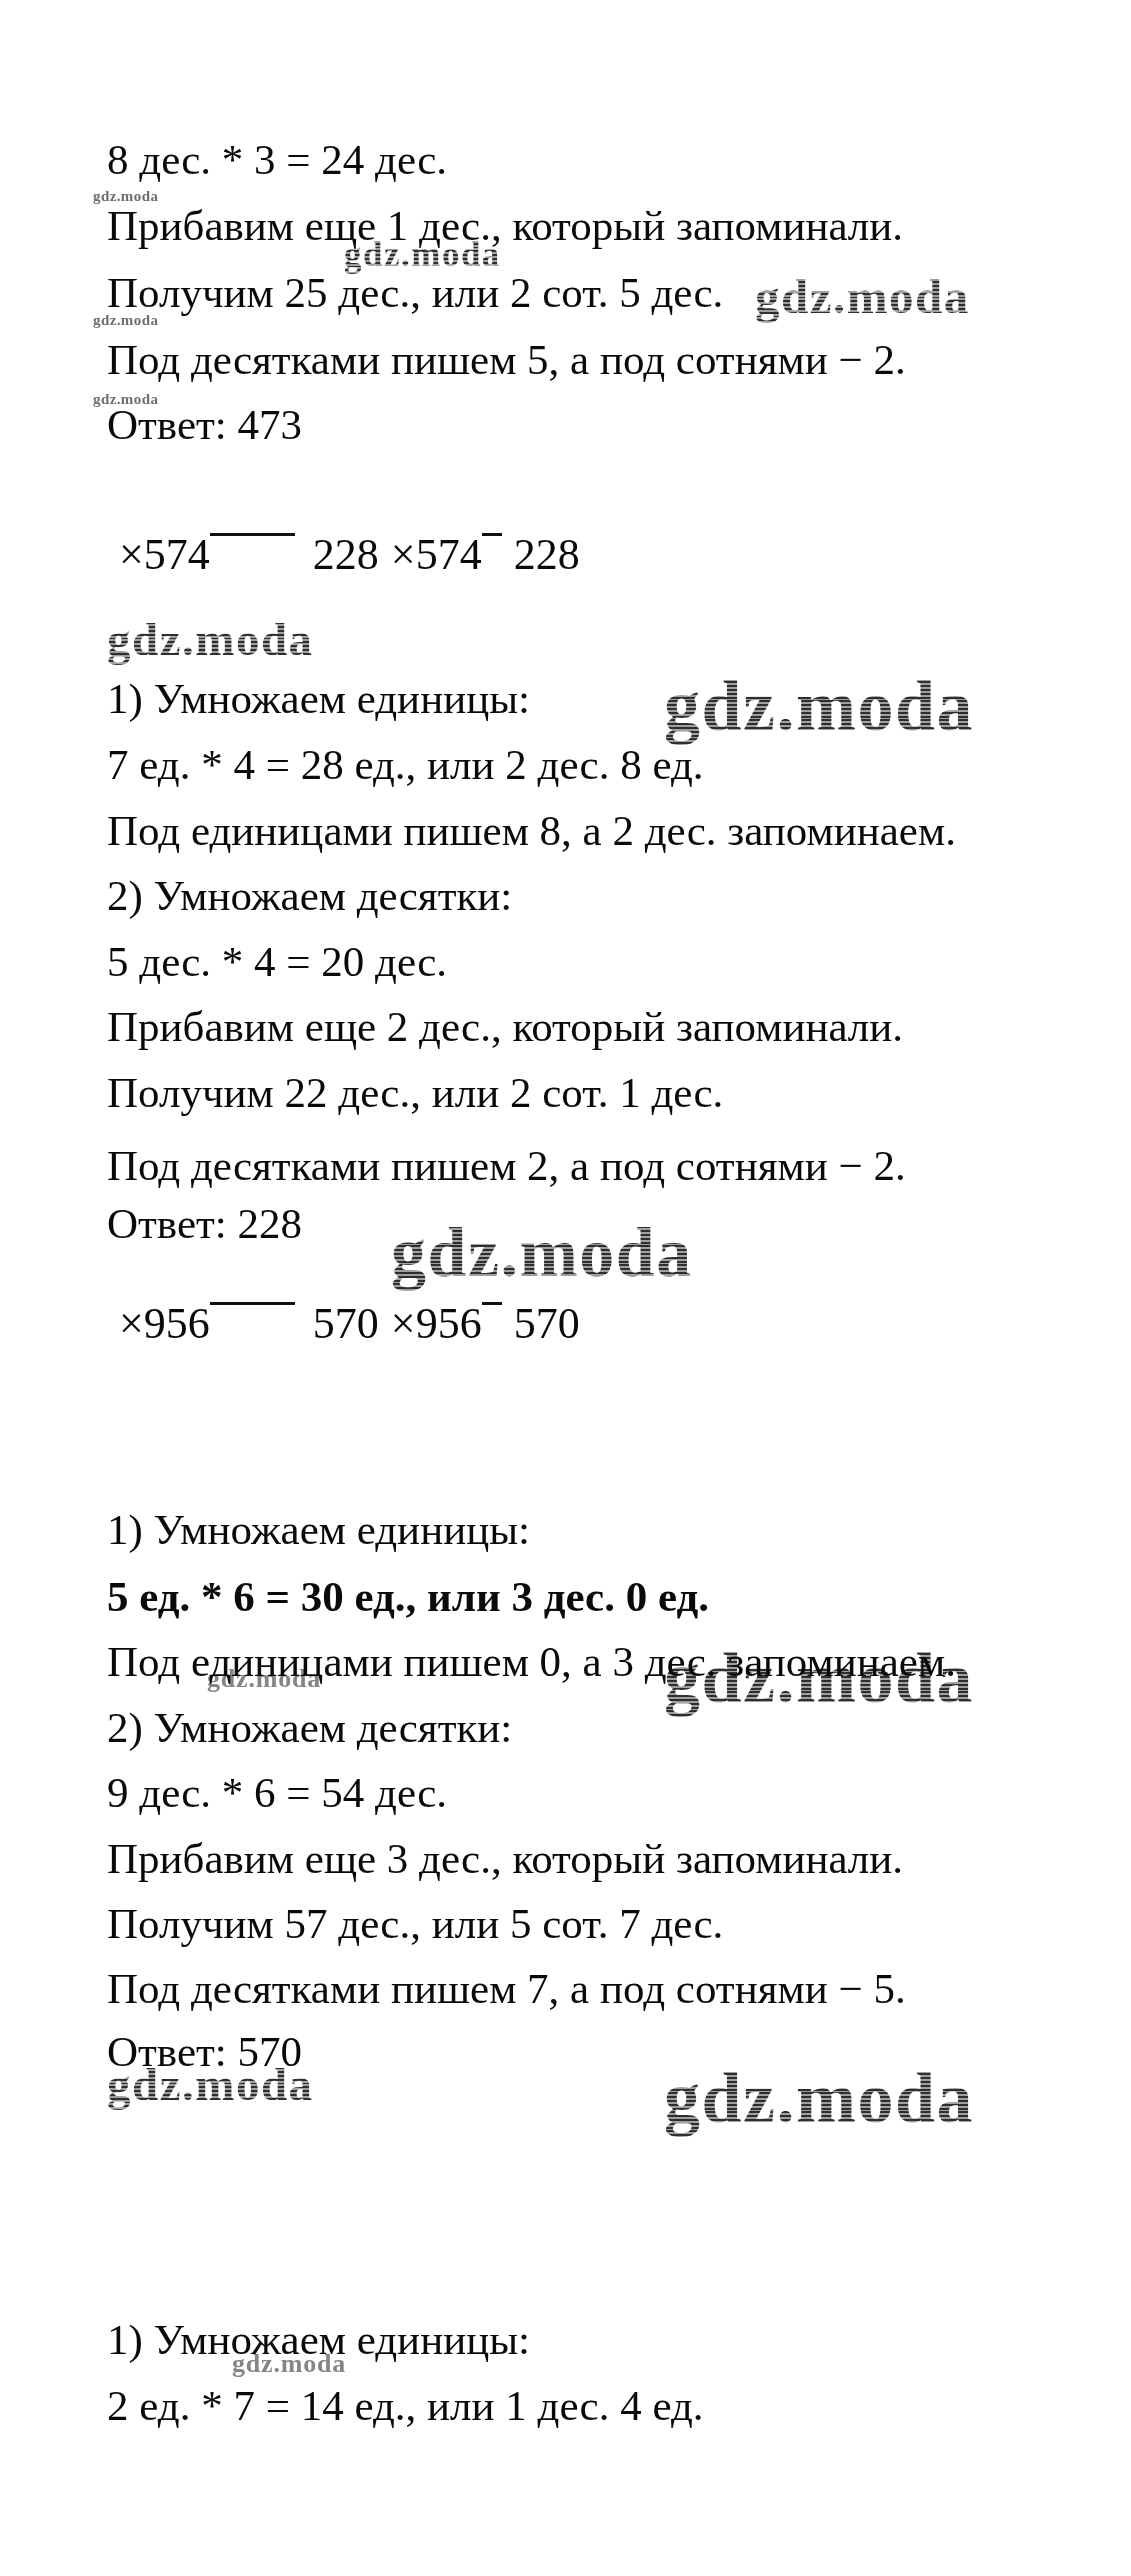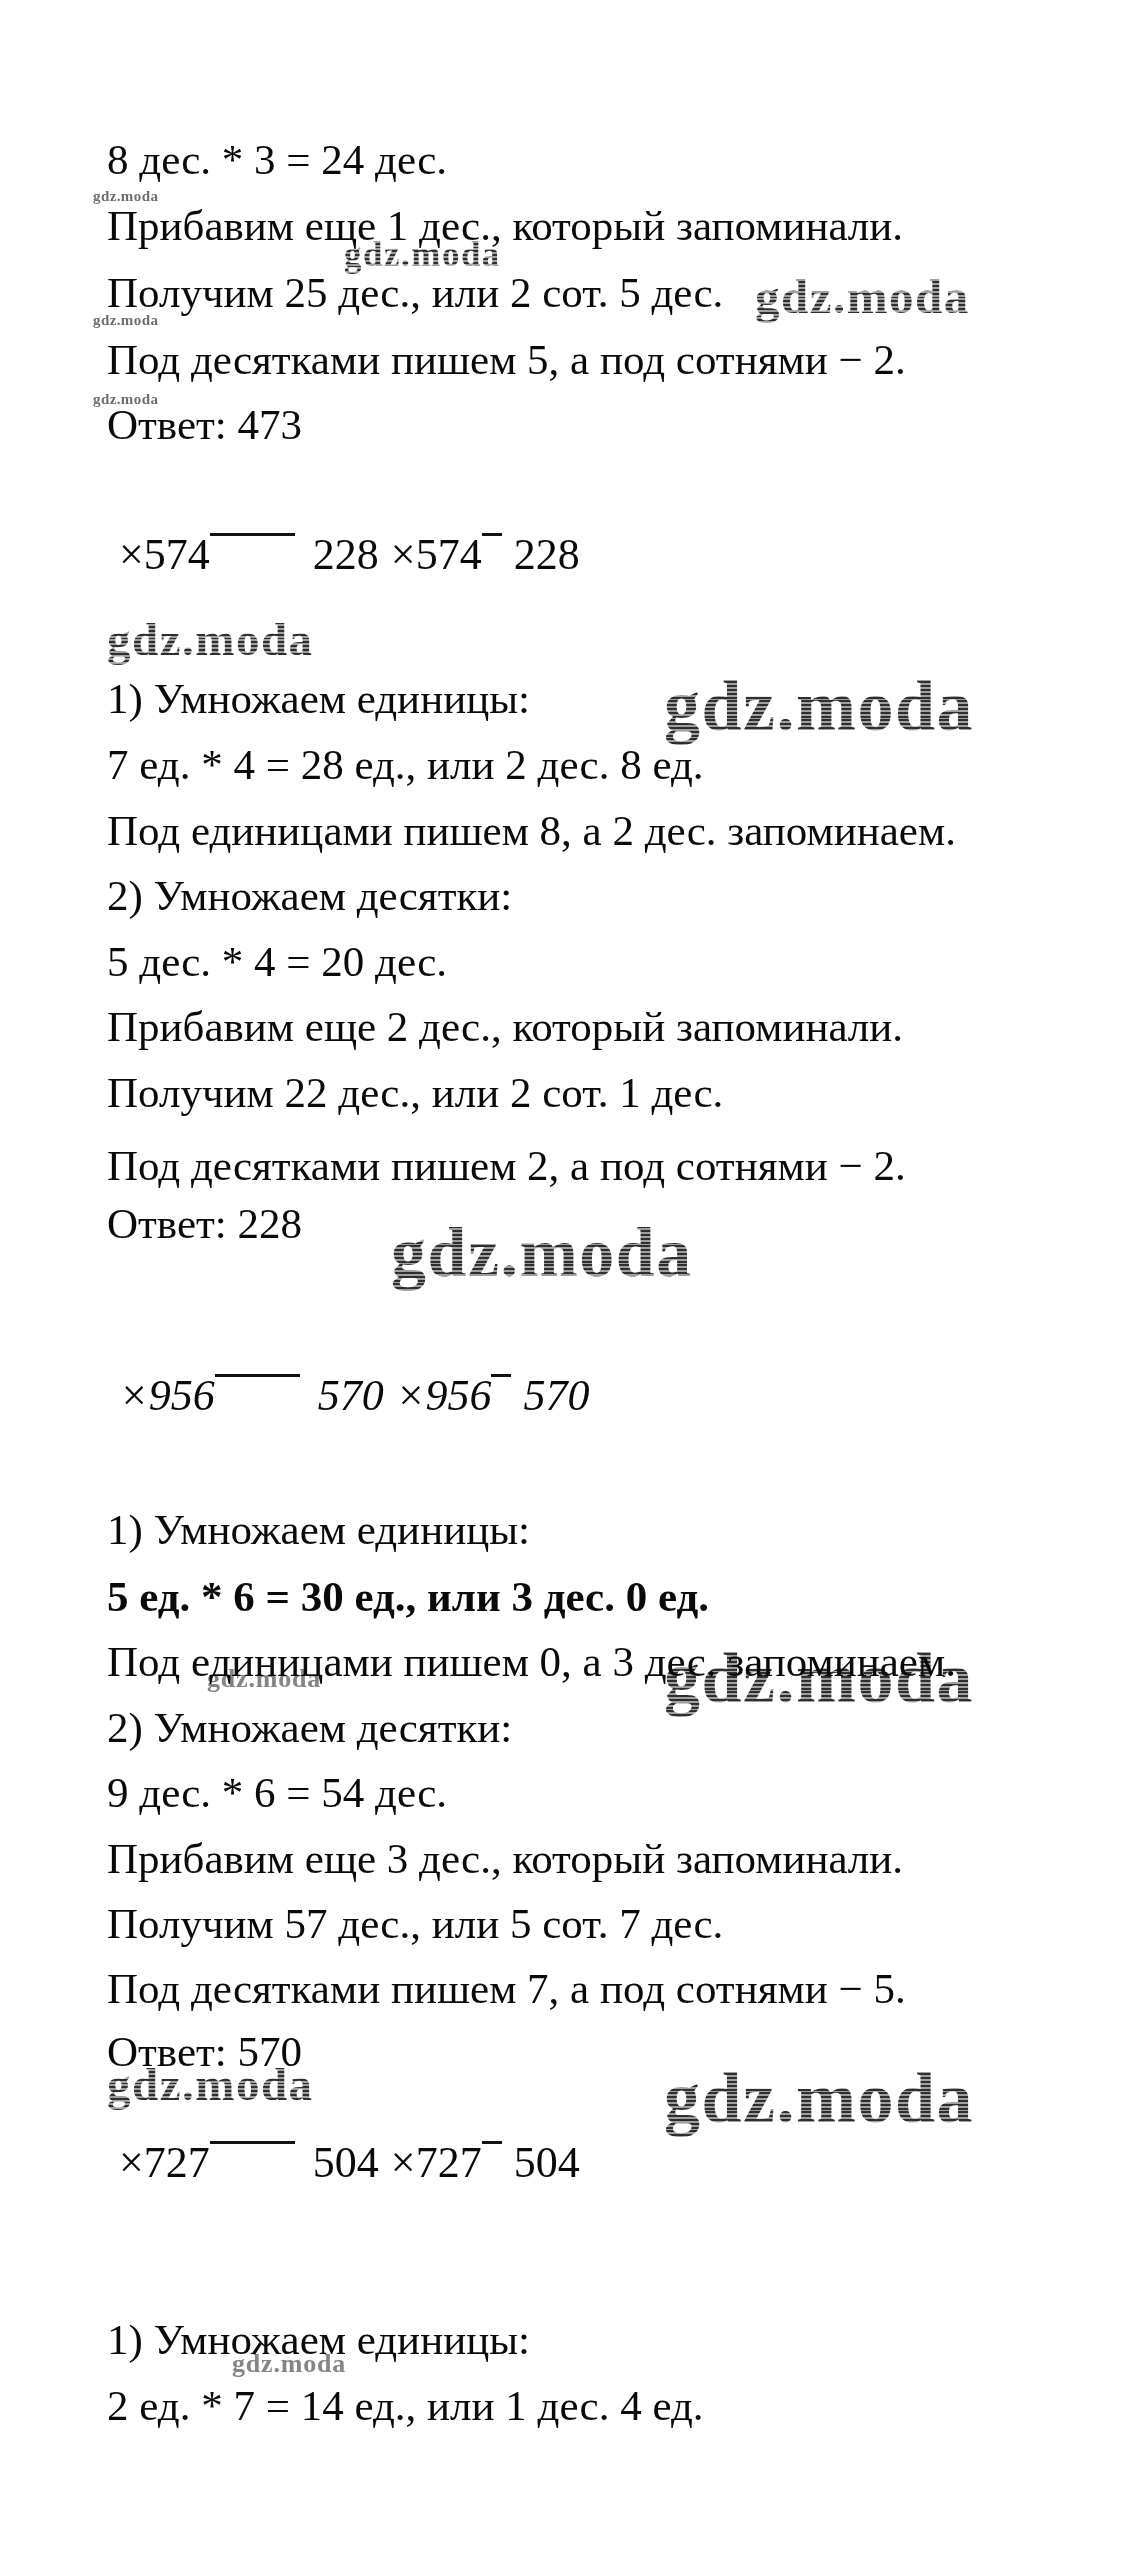--- a/index.html
+++ b/index.html
@@ -92,35 +92,32 @@
   <div class="line" style="top:672px;">1) Умножаем единицы:</div>
   <div class="line" style="top:738px;">7 ед. * 4 = 28 ед., или 2 дес. 8 ед.</div>
   <div class="line" style="top:804px;">Под единицами пишем 8, а 2 дес. запоминаем.</div>
   <div class="line" style="top:869px;">2) Умножаем десятки:</div>
   <div class="line" style="top:935px;">5 дес. * 4 = 20 дес.</div>
   <div class="line" style="top:1000px;">Прибавим еще 2 дес., который запоминали.</div>
   <div class="line" style="top:1066px;">Получим 22 дес., или 2 сот. 1 дес.</div>
   <div class="line" style="top:1131px;margin-top:8px;">Под десятками пишем 2, а под сотнями − 2.</div>
   <div class="line" style="top:1197px;">Ответ: 228</div>
 
-  <div class="mline" style="top:1374px;font-style:italic;">
+  <div class="mline" style="top:1302px;">
     <span class="tok">×956</span><span class="bar long"></span><span class="tok">570</span><span class="tok">×956</span><span class="bar short"></span><span class="tok">570</span>
   </div>
 
   <div class="line" style="top:1503px;">1) Умножаем единицы:</div>
   <div class="line" style="top:1570px;font-weight:bold;">5 ед. * 6 = 30 ед., или 3 дес. 0 ед.</div>
   <div class="line" style="top:1635px;">Под единицами пишем 0, а 3 дес. запоминаем.</div>
   <div class="line" style="top:1701px;">2) Умножаем десятки:</div>
   <div class="line" style="top:1766px;">9 дес. * 6 = 54 дес.</div>
   <div class="line" style="top:1832px;">Прибавим еще 3 дес., который запоминали.</div>
   <div class="line" style="top:1897px;">Получим 57 дес., или 5 сот. 7 дес.</div>
   <div class="line" style="top:1962px;">Под десятками пишем 7, а под сотнями − 5.</div>
   <div class="line" style="top:2025px;">Ответ: 570</div>
 
-  <div class="mline" style="top:2141px;">
-    <span class="tok">×727</span><span class="bar long"></span><span class="tok">504</span><span class="tok">×727</span><span class="bar short"></span><span class="tok">504</span>
-  </div>
 
   <div class="line" style="top:2313px;">1) Умножаем единицы:</div>
   <div class="line" style="top:2379px;">2 ед. * 7 = 14 ед., или 1 дес. 4 ед.</div>
 
 </div>
 
 
 </body></html>

